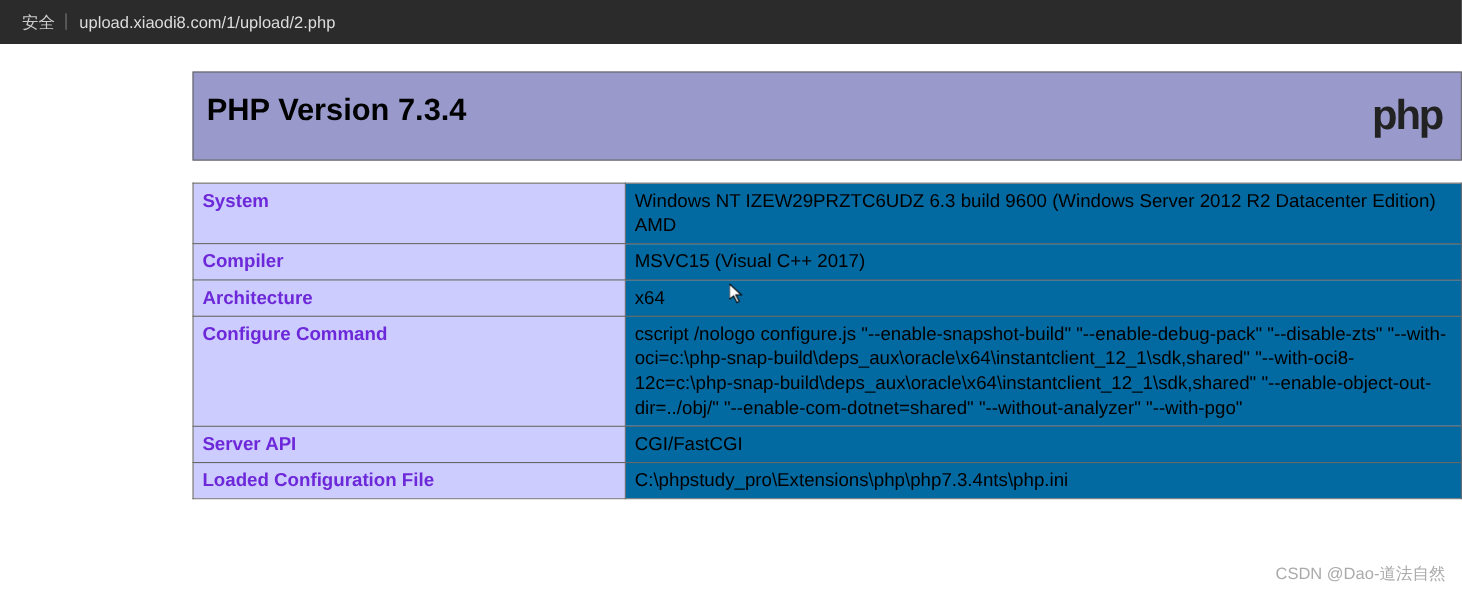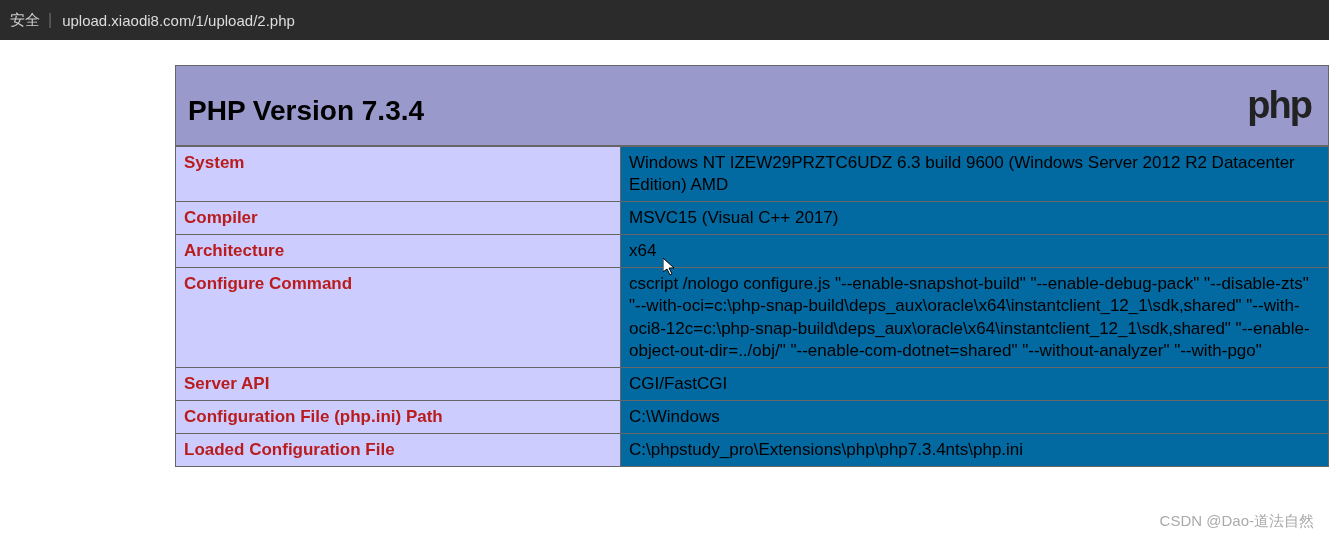--- a/index.html
+++ b/index.html
@@ -11,21 +11,21 @@
       font-family: Arial, sans-serif;
       background: #fff;
       width: 1329px;
       overflow: hidden;
     }
     .browser-bar {
       background: #2b2b2b;
       height: 40px;
       display: flex;
       align-items: center;
-      padding: 0 10px;
+      padding: 0 20px;
       color: #ccc;
     }
     .security-label {
       font-size: 15px;
       color: #ccc;
       margin-right: 8px;
     }
     .separator {
       color: #666;
       margin-right: 10px;
@@ -36,22 +36,23 @@
       color: #ddd;
     }
     .content-area {
       padding: 25px 0 0 175px;
       background: #fff;
     }
     .header-box {
       background: #9999cc;
       border: 1px solid #666;
       padding: 18px 12px;
+      margin-bottom: 20px;
       display: flex;
-      align-items: flex-end;
+      align-items: flex-start;
       justify-content: space-between;
       width: 1154px;
     }
     .header-title {
       font-size: 28px;
       font-weight: bold;
       color: #000;
     }
     .php-logo {
       font-size: 38px;
@@ -67,22 +68,22 @@
     }
     .info-table td {
       border: 1px solid #666;
       padding: 5px 8px;
       vertical-align: top;
       line-height: 1.3;
     }
     .info-table td.label {
       background: #ccccff;
       font-weight: bold;
-      width: 445px;
-      color: #b91c1c;
+      width: 393px;
+      color: #6d28d9;
     }
     .info-table td.value {
       background: #0369a1;
       color: #000;
       word-break: break-word;
     }
     .watermark {
       position: fixed;
       bottom: 10px;
       right: 15px;
@@ -129,24 +130,20 @@
     </tr>
     <tr>
       <td class="label">Configure Command</td>
       <td class="value">cscript /nologo configure.js "--enable-snapshot-build" "--enable-debug-pack" "--disable-zts" "--with-oci=c:\php-snap-build\deps_aux\oracle\x64\instantclient_12_1\sdk,shared" "--with-oci8-12c=c:\php-snap-build\deps_aux\oracle\x64\instantclient_12_1\sdk,shared" "--enable-object-out-dir=../obj/" "--enable-com-dotnet=shared" "--without-analyzer" "--with-pgo"</td>
     </tr>
     <tr>
       <td class="label">Server API</td>
       <td class="value">CGI/FastCGI</td>
     </tr>
     <tr>
-      <td class="label">Configuration File (php.ini) Path</td>
-      <td class="value">C:\Windows</td>
-    </tr>
-    <tr>
       <td class="label">Loaded Configuration File</td>
       <td class="value">C:\phpstudy_pro\Extensions\php\php7.3.4nts\php.ini</td>
     </tr>
   </tbody>
     </table>
 </div>
 
 <svg class="cursor" width="16" height="20" viewBox="0 0 16 20">
   <path d="M0 0 L0 14 L4 11 L7 17 L9 16 L6 10 L11 10 Z" fill="#fff" stroke="#000" stroke-width="1"></path>
 </svg>

